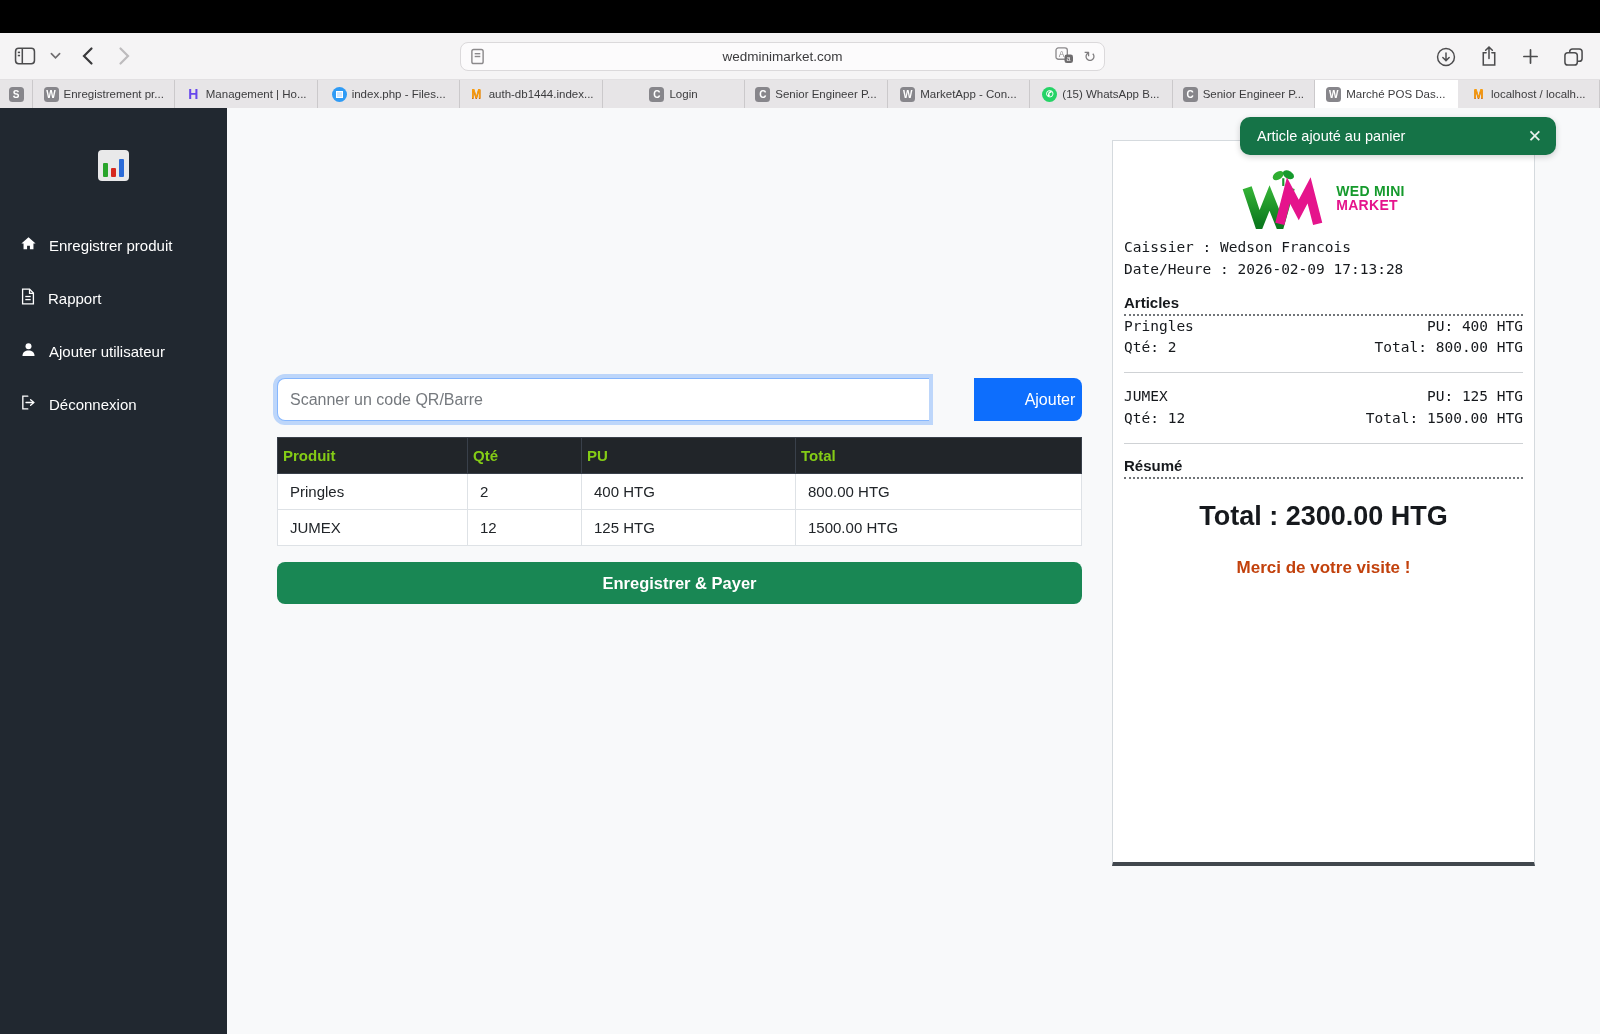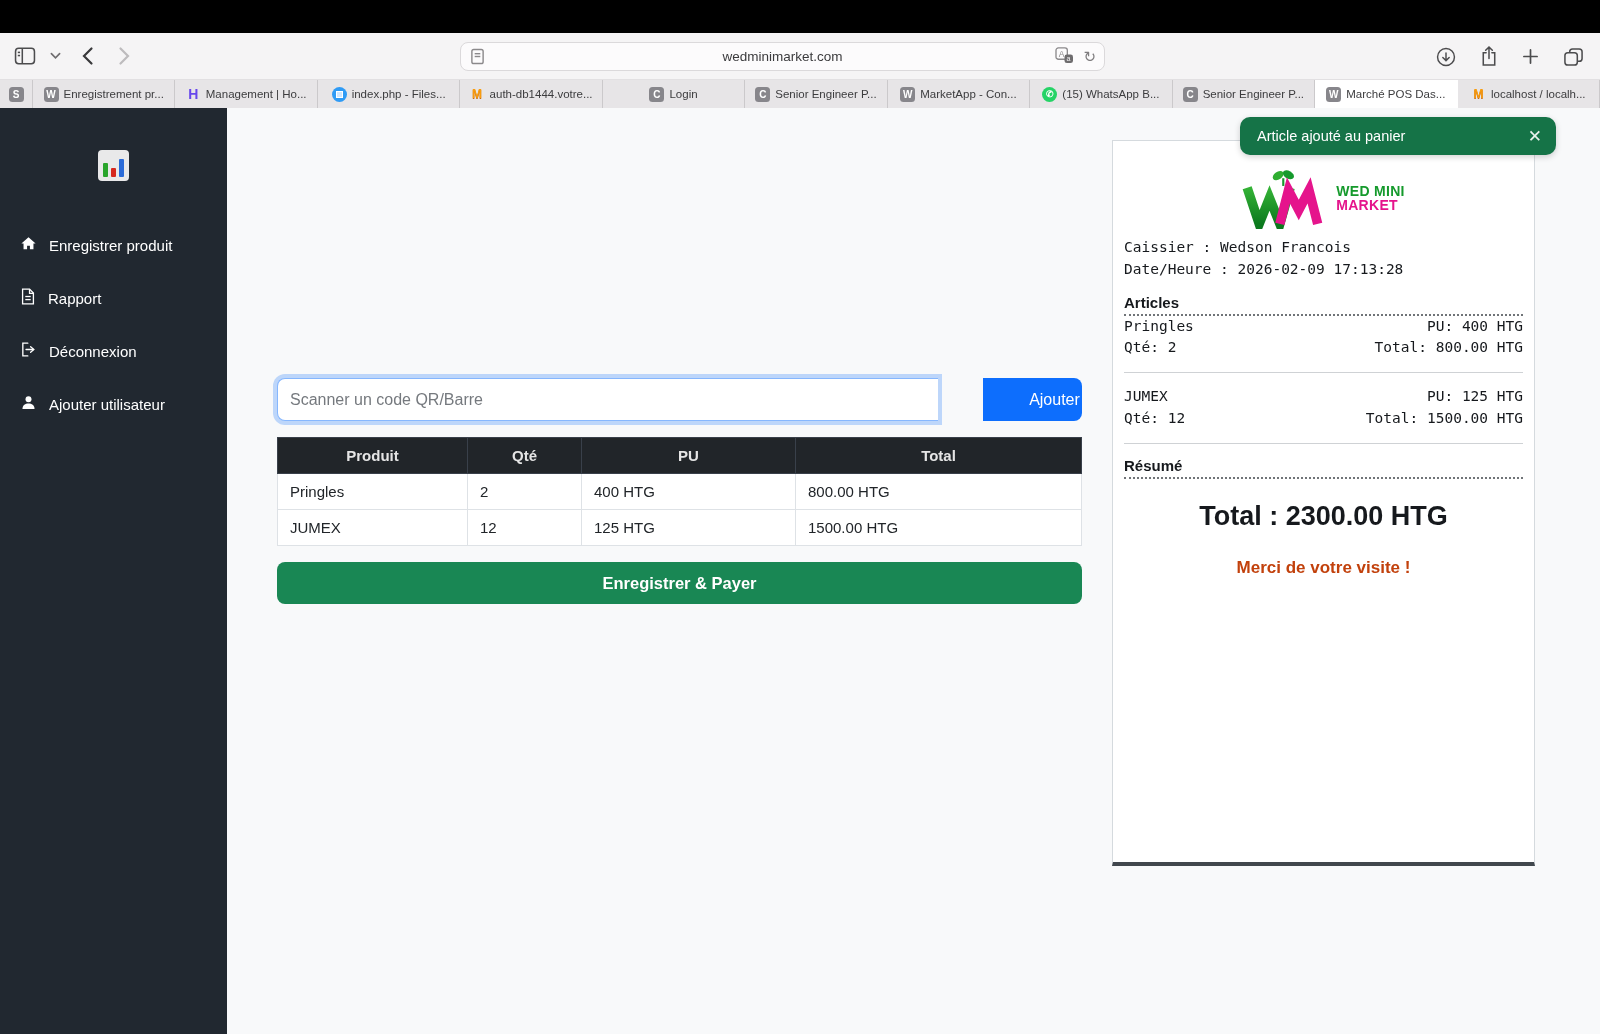--- a/index.html
+++ b/index.html
@@ -47,24 +47,24 @@
   .nav-item { display:flex; align-items:center; gap:12px; padding:8px 20px; margin-bottom:17px; font-size:15px; cursor:pointer; }
   .nav-item svg { flex:0 0 auto; }
 
   
   .content { flex:1 1 auto; position:relative; }
 
   .pos-panel { position:absolute; left:50px; top:270px; width:805px; }
   .scan-row { display:flex;gap:45px; }
   .scan-input { flex:1 1 auto; height:43px; border:1px solid #86b7fe; border-right:none; border-radius:8px 0 0 8px; box-shadow:0 0 0 4px rgba(13,110,253,.25); padding:0 12px; font-size:16px; font-family:"Liberation Sans",sans-serif; color:#212529; outline:none; background:#fff; position:relative; z-index:1; }
   .scan-input::placeholder { color:#75797e; }
-  .add-btn { flex:0 0 auto; width:99px; height:43px; background:var(--accent-blue,#0d6efd); color:#fff; border:none; border-radius:0 8px 8px 0; font-size:16px; font-family:"Liberation Sans",sans-serif; cursor:pointer; position:relative; z-index:2;padding-left:44px; }
+  .add-btn { flex:0 0 auto; width:108px; height:43px; background:var(--accent-blue,#0d6efd); color:#fff; border:none; border-radius:0 8px 8px 0; font-size:16px; font-family:"Liberation Sans",sans-serif; cursor:pointer; position:relative; z-index:2;padding-left:44px; }
 
   table.cart { width:100%; border-collapse:collapse; margin-top:16px; background:#fff; font-size:15px; }
-  table.cart th { background:var(--th-bg,#212529); color:#e5e5e5; text-align:center; font-weight:bold; padding:9px 5px; border:1px solid #39404a; }
+  table.cart th { background:var(--th-bg,#212529); color:#84cc16; text-align:left; font-weight:bold; padding:9px 5px; border:1px solid #39404a; }
   table.cart td { border:1px solid #dee2e6; padding:9px 12px; color:#212529; background:#fff; }
   .col-produit { width:190px; } .col-qte { width:114px; } .col-pu { width:214px; }
 
   .pay-btn { width:100%; margin-top:16px; height:42px; background:var(--success-green,#198754); border:none; border-radius:8px; color:#fff; font-size:16.5px; font-weight:600; font-family:"Liberation Sans",sans-serif; cursor:pointer; }
 
   
   .receipt { position:absolute; top:32px; right:65px; width:423px; height:726px; background:#fff; border:1px solid #d5dade; border-bottom:4px solid #41474d; padding:18px 11px; }
   .brand { width:258px; height:78px; margin:0 auto; background:#fff; display:flex; align-items:center; justify-content:center; gap:8px; }
   .brand-text { line-height:1.02; font-weight:800; font-size:14px; letter-spacing:.3px; }
   .brand-line1 { color:var(--brand-green,#159a2c); }
@@ -179,21 +179,21 @@
         <span class="tab-label">Management | Ho...</span>
       </div>
       <div class="tab">
         <span class="fav filesfm">
           <i></i>
         </span>
         <span class="tab-label">index.php - Files...</span>
       </div>
       <div class="tab">
         <span class="fav pma">M</span>
-        <span class="tab-label">auth-db1444.votre...</span>
+        <span class="tab-label">auth-db1444.index...</span>
       </div>
       <div class="tab">
         <span class="fav sq">C</span>
         <span class="tab-label">Login</span>
       </div>
       <div class="tab">
         <span class="fav sq">C</span>
         <span class="tab-label">Senior Engineer P...</span>
       </div>
       <div class="tab">
@@ -236,33 +236,33 @@
           <div class="nav-item">
             <span><svg width="16" height="17" viewBox="0 0 20 22" fill="none" stroke="#fff" stroke-width="1.7">
                 <path d="M3 1.5 h9 l5 5 V20.5 H3 Z"></path>
                 <path d="M12 1.5 V7 h5"></path>
                 <line x1="6.5" y1="11" x2="13.5" y2="11"></line>
                 <line x1="6.5" y1="15" x2="13.5" y2="15"></line>
               </svg></span>
             <span>Rapport</span>
           </div>
           <div class="nav-item">
+            <span><svg width="17" height="17" viewBox="0 0 24 24" fill="#fff">
+                <circle cx="12" cy="7.5" r="4.2"></circle>
+                <path d="M3.5 21 c0-5 4-7.5 8.5-7.5 s8.5 2.5 8.5 7.5 Z"></path>
+              </svg></span>
+            <span>Ajouter utilisateur</span>
+          </div>
+          <div class="nav-item">
             <span><svg width="17" height="17" viewBox="0 0 24 24" fill="none" stroke="#fff" stroke-width="1.9" stroke-linecap="round">
                 <path d="M11 3 H4 V21 H11"></path>
                 <path d="M15 8 L19.5 12 L15 16"></path>
                 <line x1="19" y1="12" x2="8.5" y2="12"></line>
               </svg></span>
             <span>Déconnexion</span>
-          </div>
-          <div class="nav-item">
-            <span><svg width="17" height="17" viewBox="0 0 24 24" fill="#fff">
-                <circle cx="12" cy="7.5" r="4.2"></circle>
-                <path d="M3.5 21 c0-5 4-7.5 8.5-7.5 s8.5 2.5 8.5 7.5 Z"></path>
-              </svg></span>
-            <span>Ajouter utilisateur</span>
           </div>
         </nav>
     </aside>
 
     <main class="content">
 
       <div class="toast">
         <span>Article ajouté au panier</span>
         <span class="toast-close">✕</span>
       </div>

